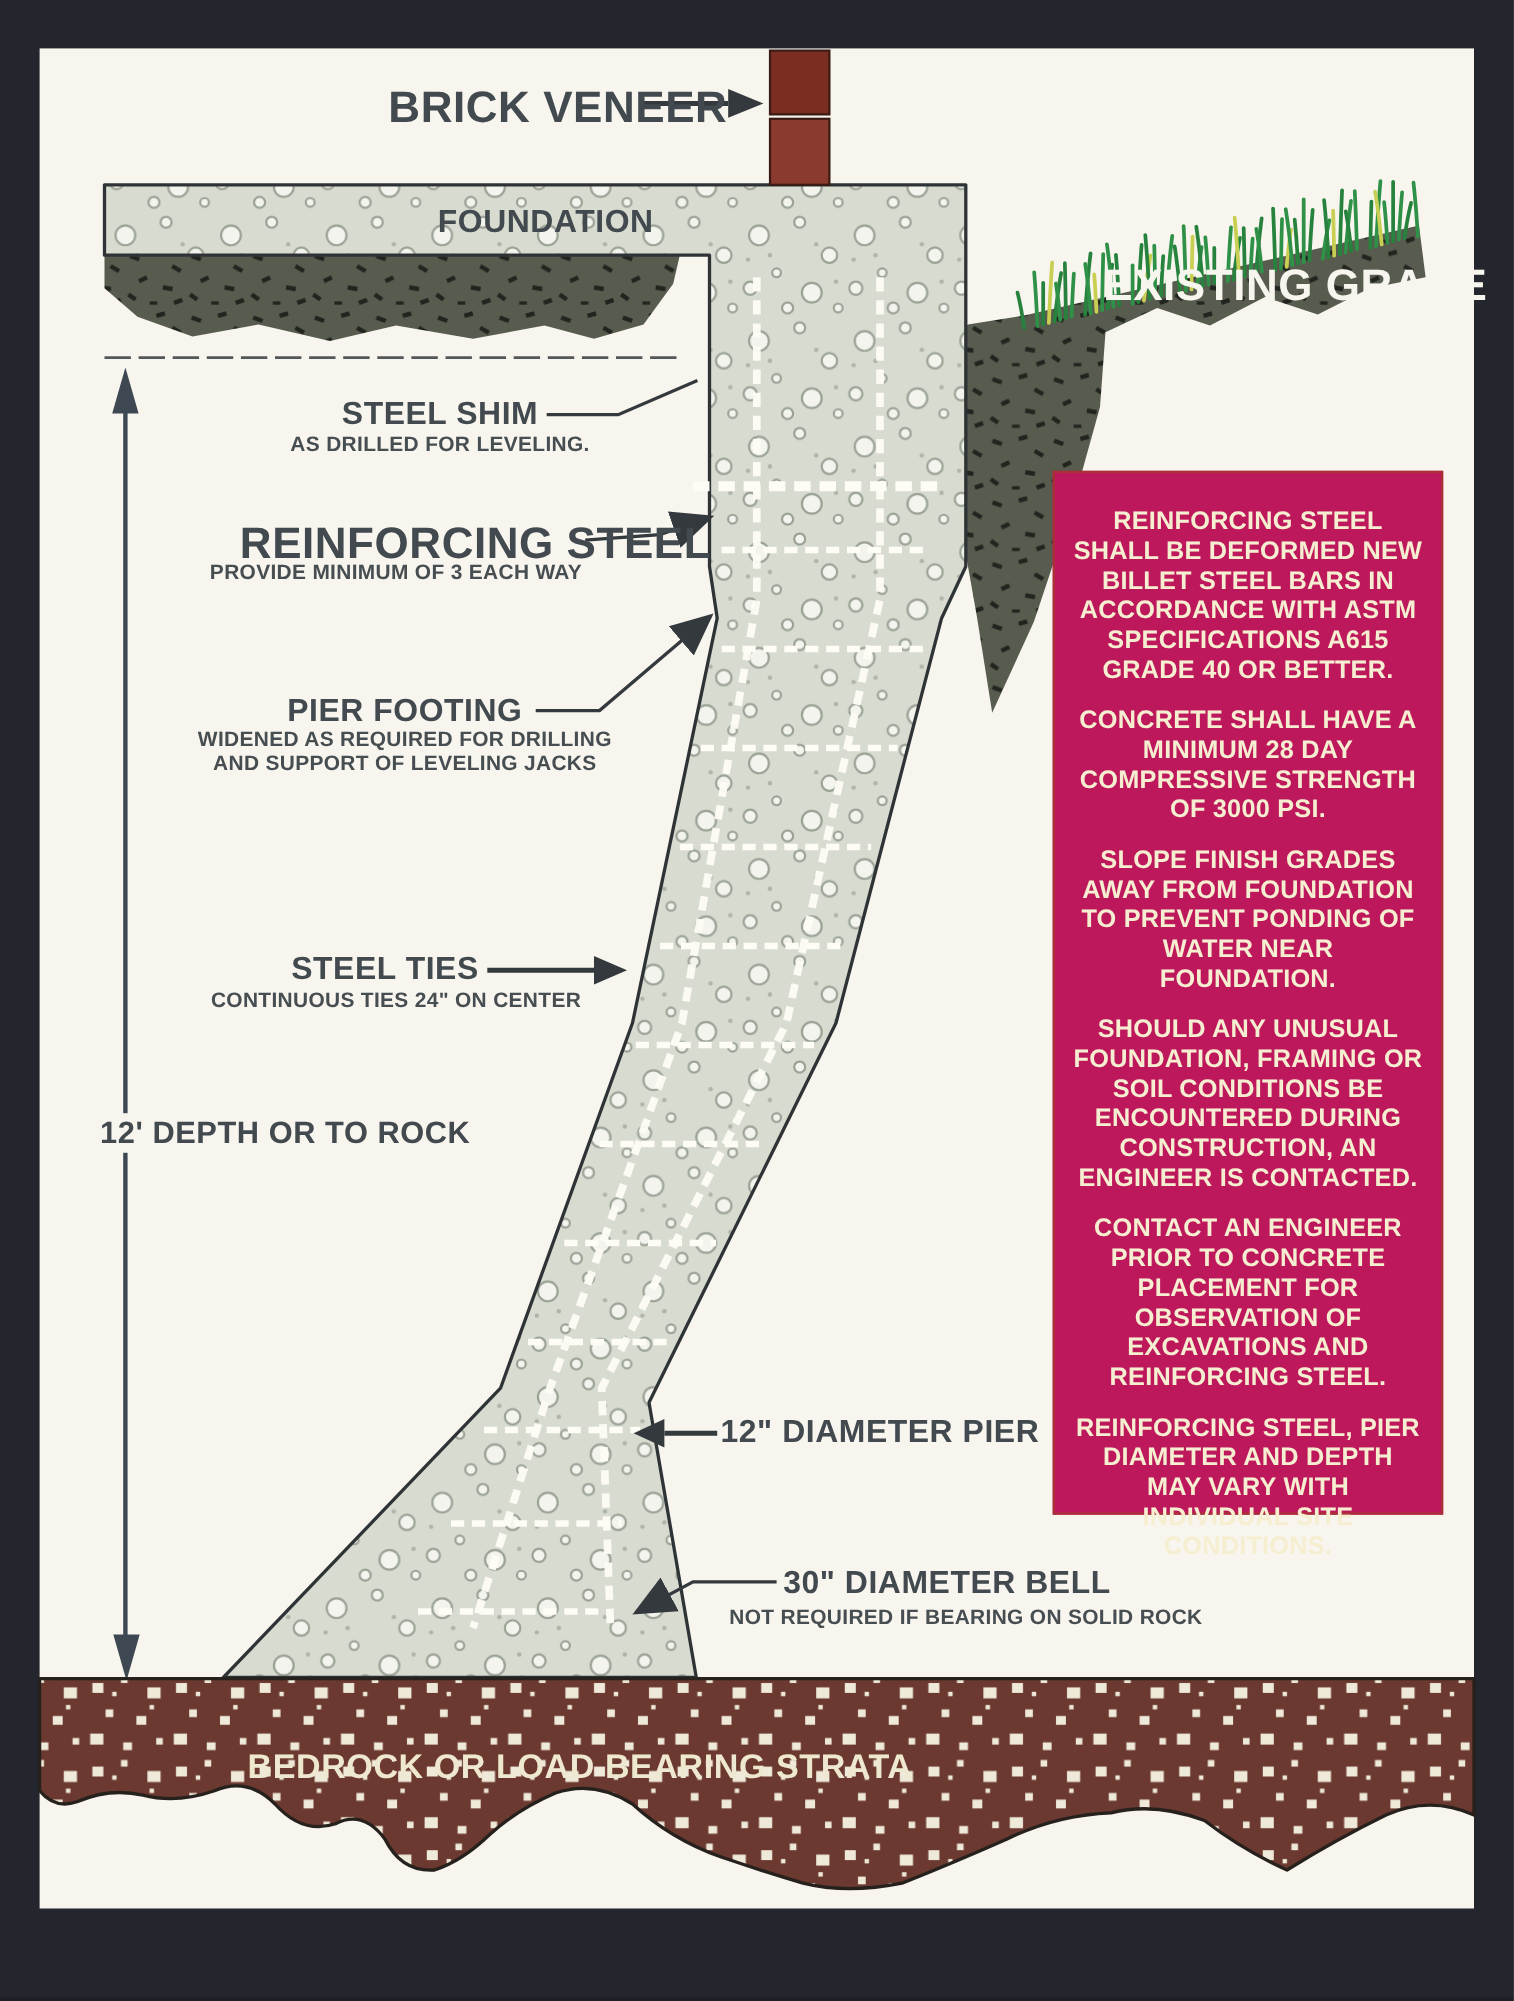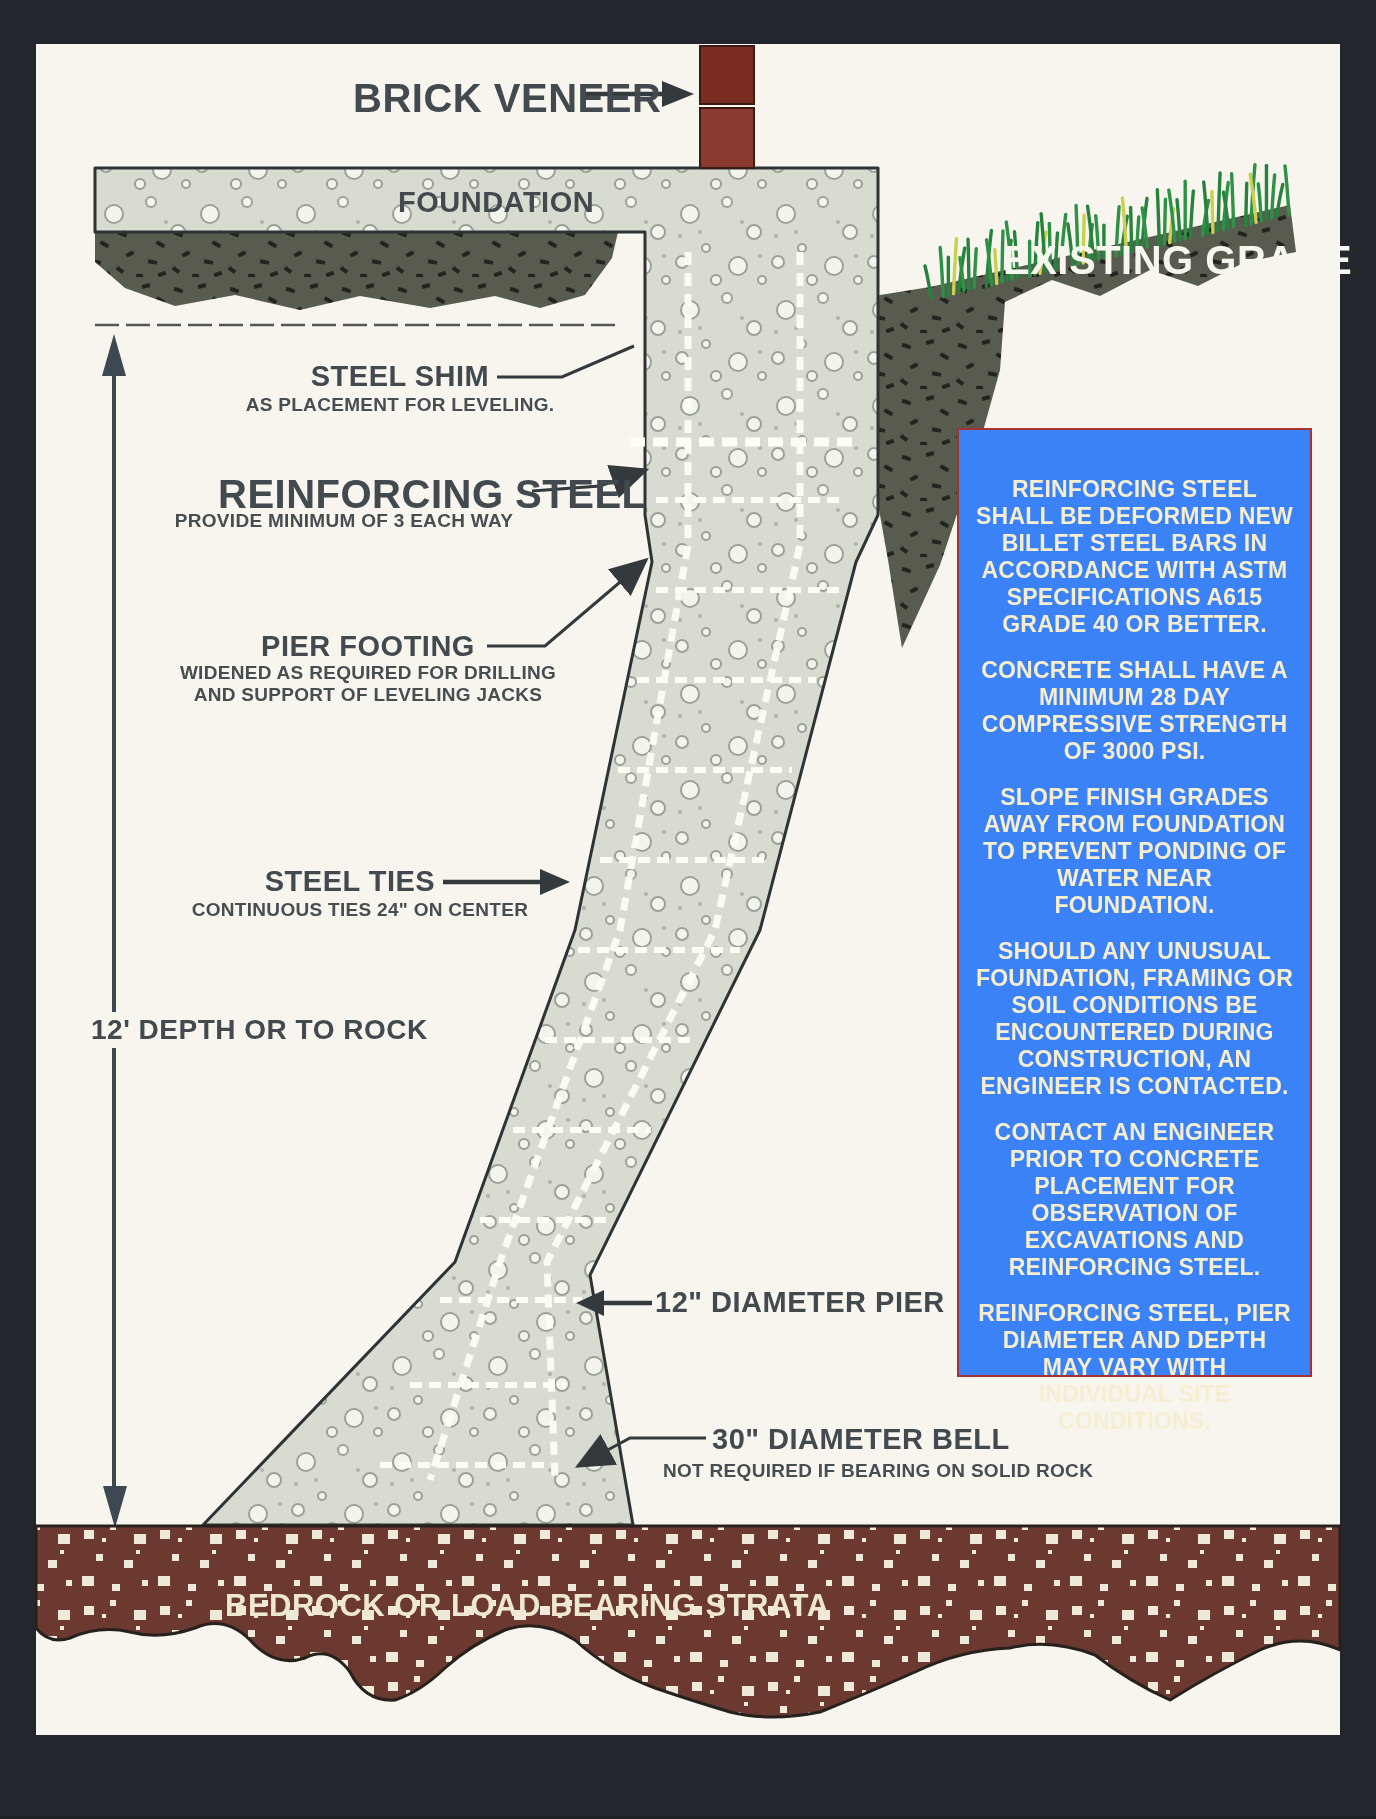--- a/index.html
+++ b/index.html
@@ -6,22 +6,22 @@
   #stage{position:relative;width:1376px;height:1819px;background:#23262c;overflow:hidden;
          font-family:"Liberation Sans",sans-serif;}
   #page{position:absolute;left:36px;top:44px;width:1304px;height:1691px;background:#f7f5ee;}
   #diagram-svg{position:absolute;left:0;top:0;width:1376px;height:1819px;}
   .lbl{position:absolute;font-weight:700;color:#424a4f;letter-spacing:.5px;white-space:nowrap;}
   .sub{position:absolute;font-weight:700;color:#474e52;font-size:19px;letter-spacing:.3px;
        text-align:center;white-space:nowrap;}
   .onsoil{color:#f6f6ee;}
   #depth-label{background:#f7f5ee;padding:2px 6px;}
   #notes-panel{position:absolute;left:957px;top:428px;width:355px;height:949px;
-     background:#3b82f6;border:2px solid #a93136;box-sizing:border-box;
-     padding:46px 16px;text-align:center;}
+     background:#be185d;border:2px solid #a93136;box-sizing:border-box;
+     padding:30px 16px;text-align:center;}
   #notes-panel p{margin:0 0 19px 0;color:#f6eed0;font-weight:700;font-size:23px;
      line-height:27px;letter-spacing:.2px;}
   #footer-band{position:absolute;left:0;top:1816px;width:1376px;height:84px;background:#1d2025;}
   #footer-title{position:absolute;left:0;top:16px;width:100%;text-align:center;color:#fbfbfb;
      font-weight:700;font-size:52px;letter-spacing:1px;word-spacing:12px;white-space:nowrap;}
   .t29{font-size:29px;} .t30{font-size:40px;} .t31{font-size:31px;} .t28{font-size:28px;}
 </style>
 </head>
 <body>
 
@@ -207,24 +207,24 @@
          Q365,1702 350,1672 Q330,1645 305,1658 Q275,1668 250,1640
          Q225,1615 195,1628 Q160,1640 130,1632 Q100,1625 70,1638
          Q50,1645 36,1628 Z"></path>
   </svg>
 
   <div class="lbl t30" style="left:353px;top:76px;">BRICK VENEER</div>
   <div class="lbl t29" style="left:398px;top:186px;">FOUNDATION</div>
   <div class="lbl t30 onsoil" style="left:1003px;top:238px;">EXISTING GRADE</div>
 
   <div class="lbl t29" style="left:270px;width:260px;top:360px;text-align:center;">STEEL SHIM</div>
-  <div class="sub" style="left:190px;width:420px;top:394px;">AS PLACEMENT FOR LEVELING.</div>
+  <div class="sub" style="left:190px;width:420px;top:394px;">AS DRILLED FOR LEVELING.</div>
 
   <div class="lbl t30" style="left:218px;width:300px;top:472px;text-align:center;">REINFORCING STEEL</div>
-  <div class="sub" style="left:144px;width:400px;top:510px;">PROVIDE MINIMUM OF 3 EACH WAY</div>
+  <div class="sub" style="left:160px;width:400px;top:510px;">PROVIDE MINIMUM OF 3 EACH WAY</div>
 
   <div class="lbl t29" style="left:218px;width:300px;top:630px;text-align:center;">PIER FOOTING</div>
   <div class="sub" style="left:160px;width:416px;top:662px;">WIDENED AS REQUIRED FOR DRILLING</div>
   <div class="sub" style="left:160px;width:416px;top:684px;">AND SUPPORT OF LEVELING JACKS</div>
 
   <div class="lbl t29" style="left:200px;width:300px;top:865px;text-align:center;">STEEL TIES</div>
   <div class="sub" style="left:160px;width:400px;top:899px;">CONTINUOUS TIES 24" ON CENTER</div>
 
   <div class="lbl t28" id="depth-label" style="left:85px;top:1012px;">12' DEPTH OR TO ROCK</div>
 

